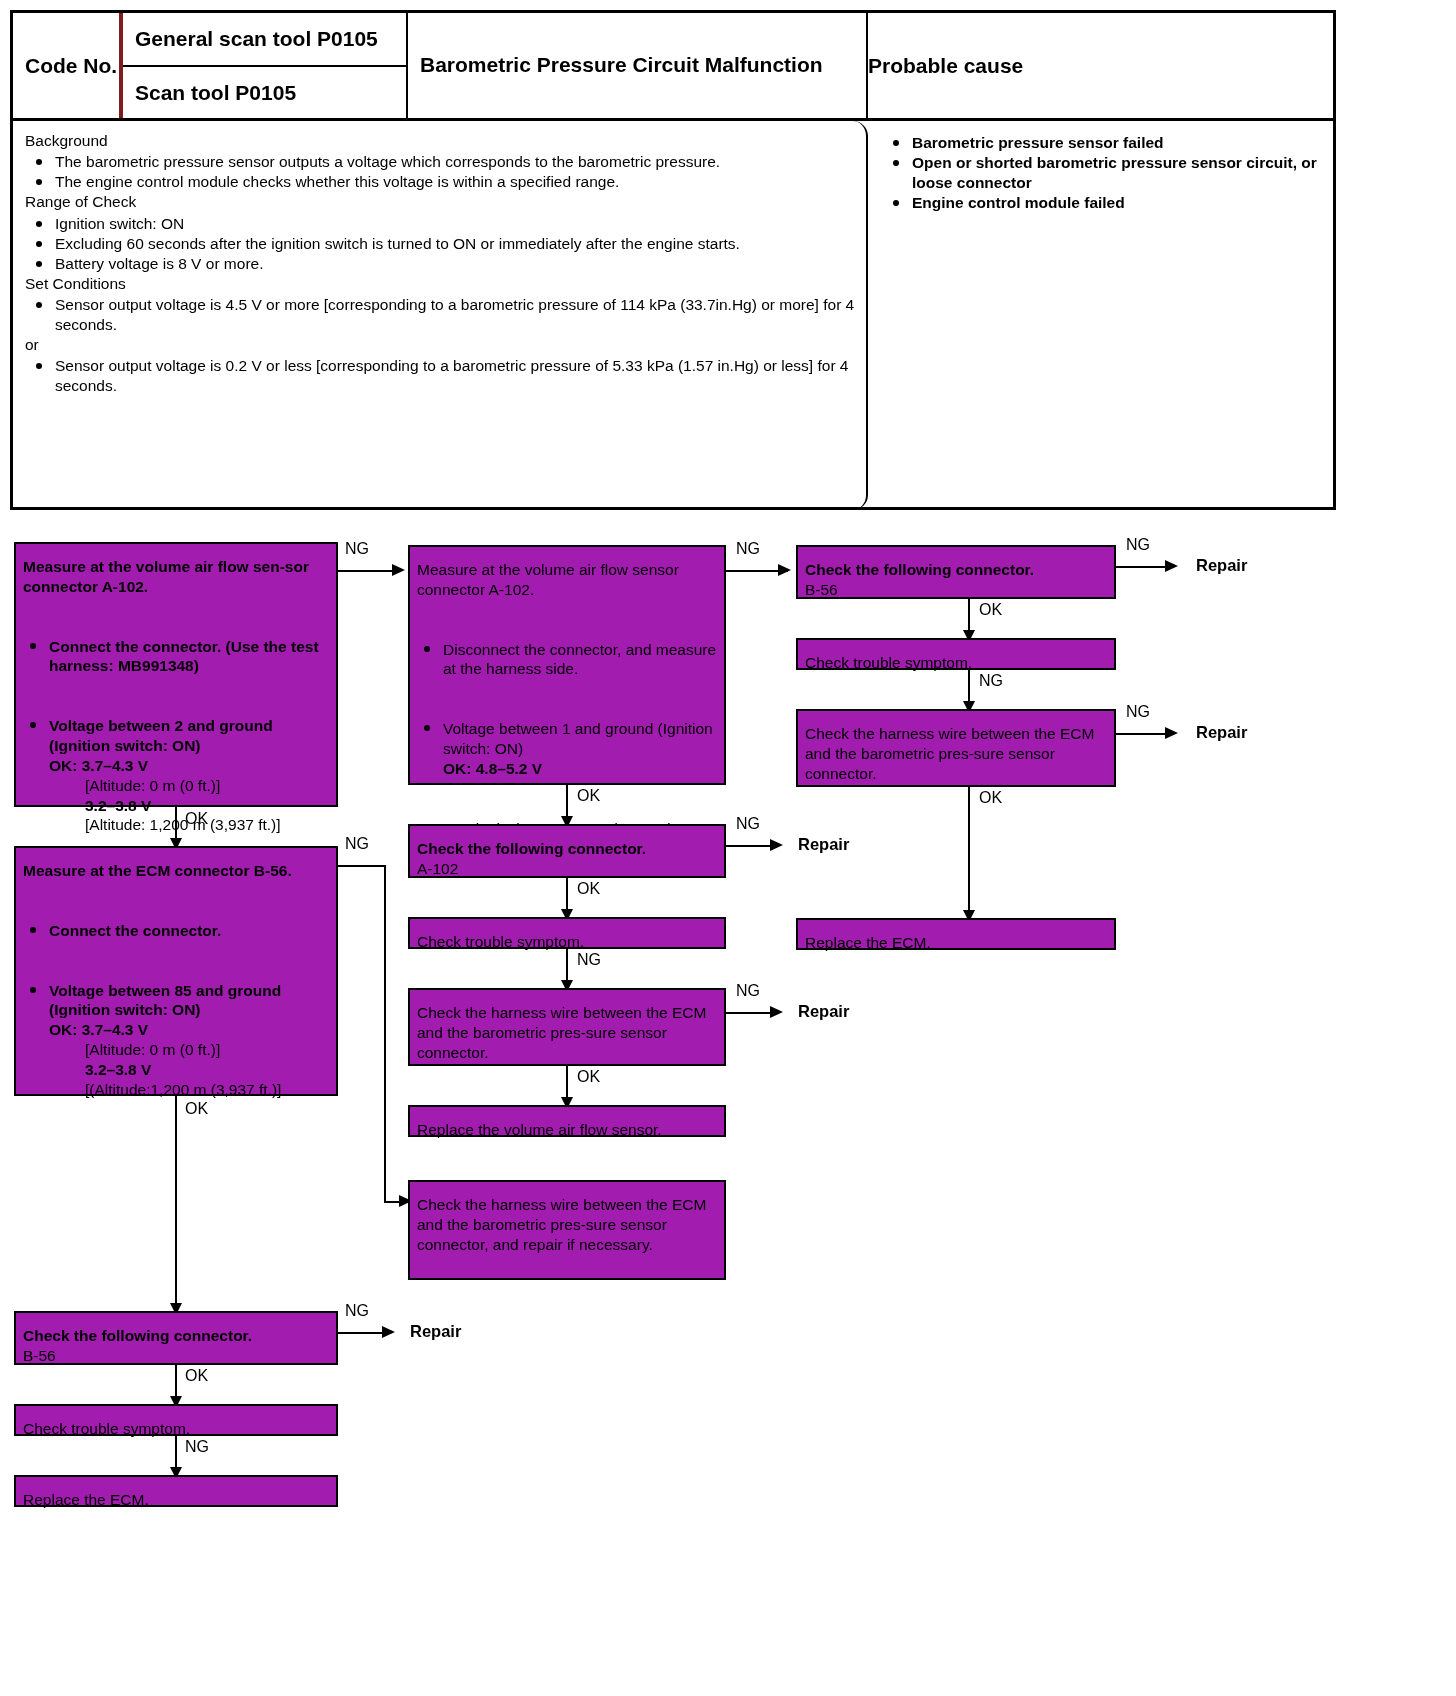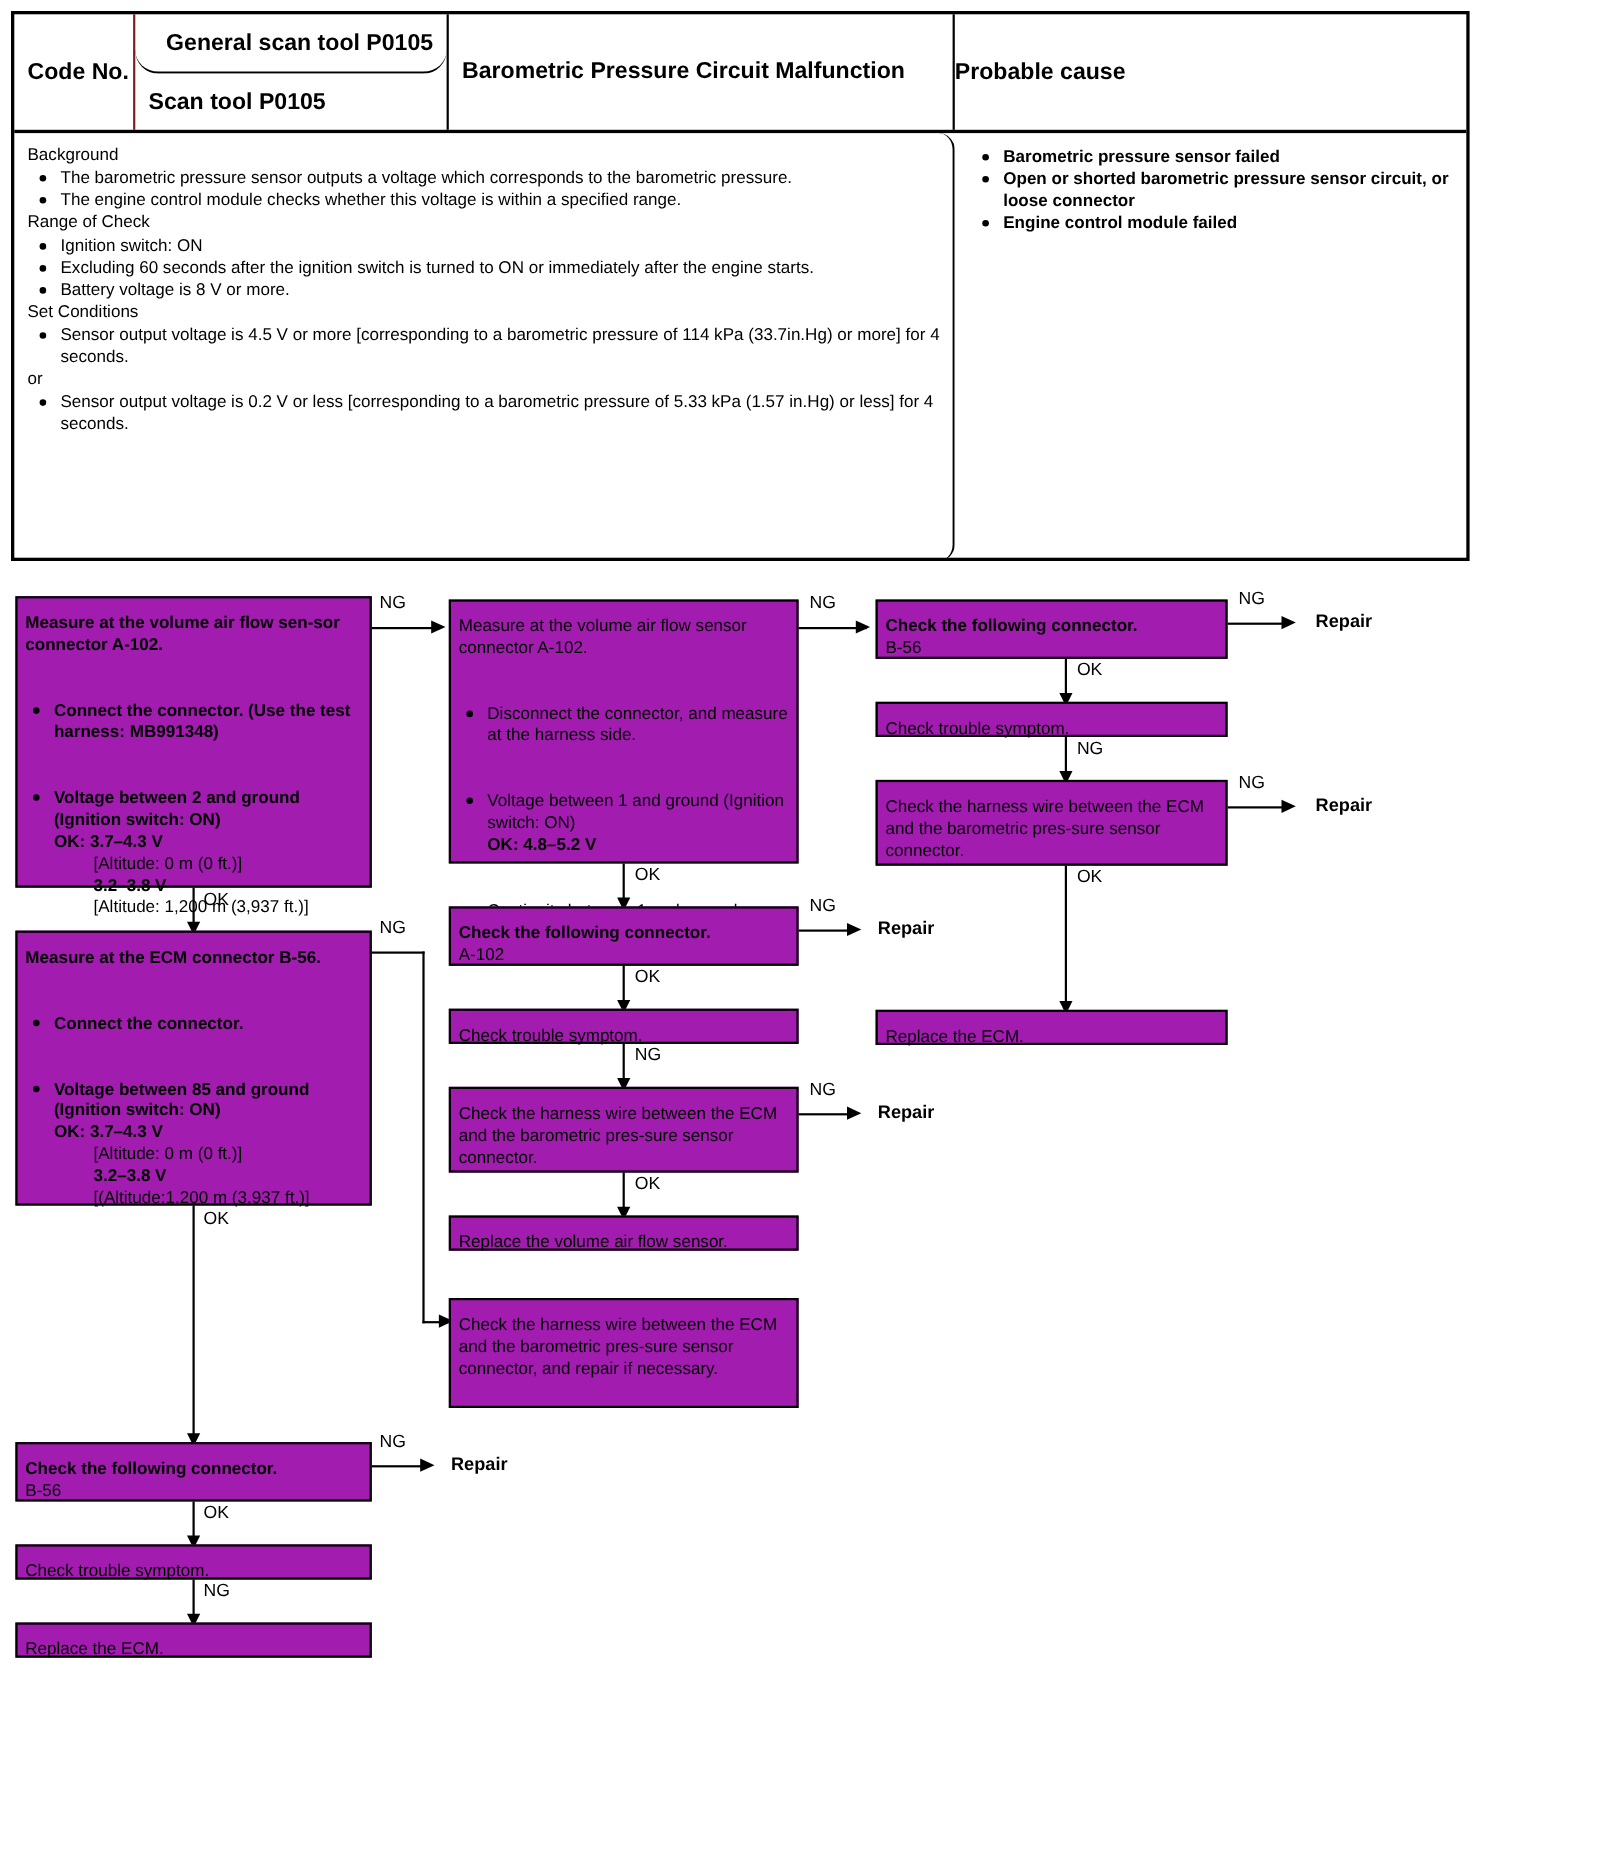--- a/index.html
+++ b/index.html
@@ -12,32 +12,32 @@
 
   
   .dtc-table{
     position:absolute;left:10px;top:10px;width:1326px;height:500px;
     border:3px solid #000;box-sizing:border-box;
   }
   .hdr-row{
     display:flex;height:108px;border-bottom:3px solid #000;box-sizing:border-box;
   }
   .hdr-code{
-    width:110px;border-right:2px solid #7f1d1d;box-sizing:border-box;
+    width:110px;border-right:4px solid #7f1d1d;box-sizing:border-box;
     display:flex;align-items:center;padding-left:12px;
     font-weight:bold;font-size:21px;line-height:1.12;
   }
   .hdr-scan{
     width:285px;border-right:2px solid #000;box-sizing:border-box;
     display:flex;flex-direction:column;
   }
   .hdr-scan-top{
     flex:1;border-bottom:2px solid #000;box-sizing:border-box;
-    display:flex;align-items:center;padding-left:28px;
-    font-weight:bold;font-size:21px;line-height:1.1;border-radius:21px;
+    display:flex;align-items:center;padding-left:12px;
+    font-weight:bold;font-size:21px;line-height:1.1;
   }
   .hdr-scan-bot{
     flex:1;display:flex;align-items:center;padding-left:12px;
     font-weight:bold;font-size:21px;line-height:1.1;
   }
   .hdr-title{
     width:460px;border-right:2px solid #000;box-sizing:border-box;
     display:flex;align-items:center;padding-left:12px;padding-right:8px;
     font-weight:bold;font-size:21px;line-height:1.16;
   }

